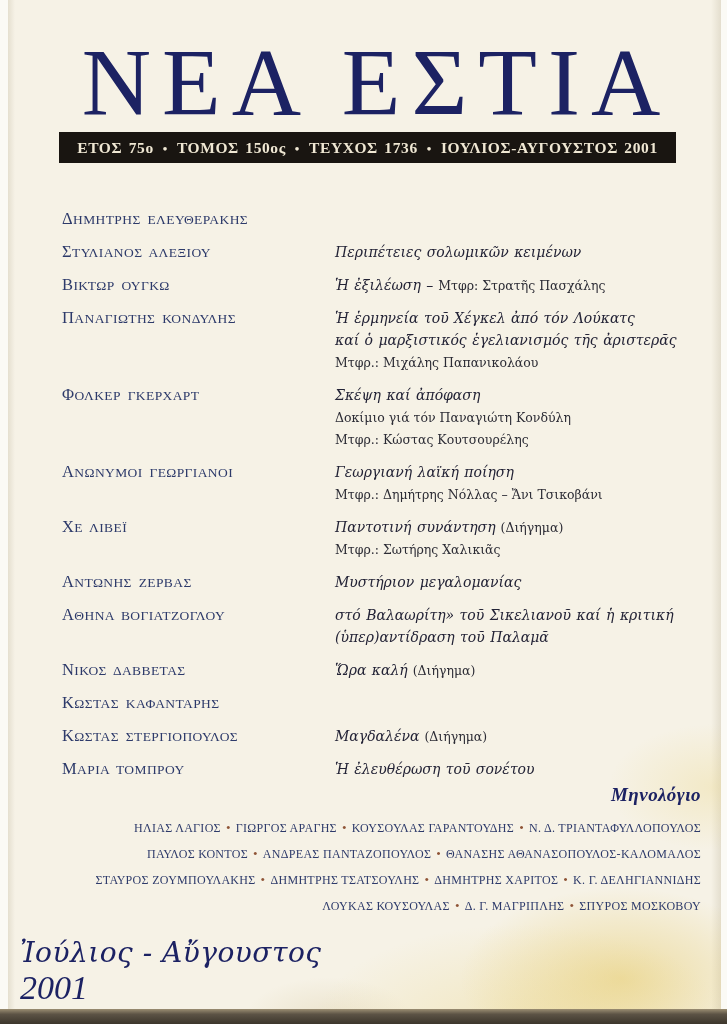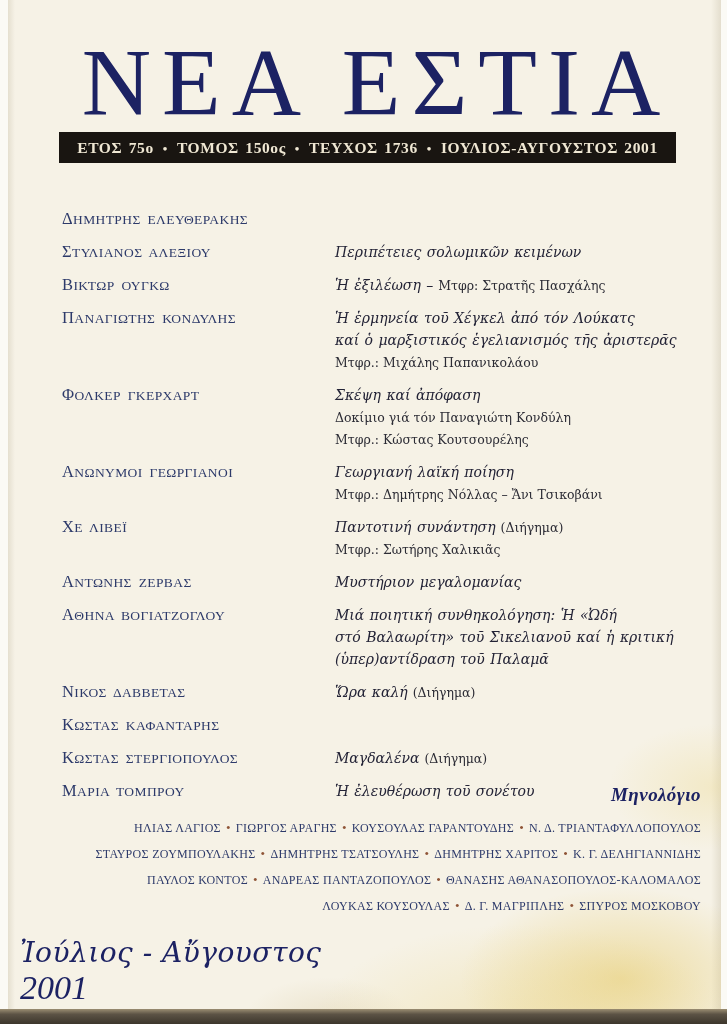--- a/index.html
+++ b/index.html
@@ -134,21 +134,20 @@
       </div>
       <div class="toc-row">
         <div class="toc-author">ΑΝΤΩΝΗΣ ΖΕΡΒΑΣ</div>
         <div class="toc-titles">
           <div class="toc-line"><span class="t-it">Μυστήριον μεγαλομανίας</span></div>
         </div>
       </div>
       <div class="toc-row">
         <div class="toc-author">ΑΘΗΝΑ ΒΟΓΙΑΤΖΟΓΛΟΥ</div>
         <div class="toc-titles">
-          <div class="toc-line"><span class="t-it">Μιά ποιητική συνθηκολόγηση: Ἡ «Ὠδή</span></div>
           <div class="toc-line"><span class="t-it">στό Βαλαωρίτη» τοῦ Σικελιανοῦ καί ἡ κριτική</span></div>
           <div class="toc-line"><span class="t-it">(ὑπερ)αντίδραση τοῦ Παλαμᾶ</span></div>
         </div>
       </div>
       <div class="toc-row">
         <div class="toc-author">ΝΙΚΟΣ ΔΑΒΒΕΤΑΣ</div>
         <div class="toc-titles">
           <div class="toc-line"><span class="t-it">Ὥρα καλή</span><span class="t-pl after">(Διήγημα)</span></div>
         </div>
       </div>
@@ -166,22 +165,22 @@
         <div class="toc-titles">
           <div class="toc-line"><span class="t-it">Ἡ ἐλευθέρωση τοῦ σονέτου</span></div>
         </div>
       </div>
     </main>
 
   <section class="menologio">
     <h2 class="menologio-heading">Μηνολόγιο</h2>
     <div class="men-lines">
         <div class="men-line"><span class="men-name">ΗΛΙΑΣ ΛΑΓΙΟΣ</span><span class="men-sep">•</span><span class="men-name">ΓΙΩΡΓΟΣ ΑΡΑΓΗΣ</span><span class="men-sep">•</span><span class="men-name">ΚΟΥΣΟΥΛΑΣ ΓΑΡΑΝΤΟΥΔΗΣ</span><span class="men-sep">•</span><span class="men-name">Ν. Δ. ΤΡΙΑΝΤΑΦΥΛΛΟΠΟΥΛΟΣ</span></div>
+        <div class="men-line"><span class="men-name">ΠΑΥΛΟΣ ΚΟΝΤΟΣ</span><span class="men-sep">•</span><span class="men-name">ΑΝΔΡΕΑΣ ΠΑΝΤΑΖΟΠΟΥΛΟΣ</span><span class="men-sep">•</span><span class="men-name">ΘΑΝΑΣΗΣ ΑΘΑΝΑΣΟΠΟΥΛΟΣ-ΚΑΛΟΜΑΛΟΣ</span></div>
         <div class="men-line"><span class="men-name">ΣΤΑΥΡΟΣ ΖΟΥΜΠΟΥΛΑΚΗΣ</span><span class="men-sep">•</span><span class="men-name">ΔΗΜΗΤΡΗΣ ΤΣΑΤΣΟΥΛΗΣ</span><span class="men-sep">•</span><span class="men-name">ΔΗΜΗΤΡΗΣ ΧΑΡΙΤΟΣ</span><span class="men-sep">•</span><span class="men-name">Κ. Γ. ΔΕΛΗΓΙΑΝΝΙΔΗΣ</span></div>
-        <div class="men-line"><span class="men-name">ΠΑΥΛΟΣ ΚΟΝΤΟΣ</span><span class="men-sep">•</span><span class="men-name">ΑΝΔΡΕΑΣ ΠΑΝΤΑΖΟΠΟΥΛΟΣ</span><span class="men-sep">•</span><span class="men-name">ΘΑΝΑΣΗΣ ΑΘΑΝΑΣΟΠΟΥΛΟΣ-ΚΑΛΟΜΑΛΟΣ</span></div>
         <div class="men-line"><span class="men-name">ΛΟΥΚΑΣ ΚΟΥΣΟΥΛΑΣ</span><span class="men-sep">•</span><span class="men-name">Δ. Γ. ΜΑΓΡΙΠΛΗΣ</span><span class="men-sep">•</span><span class="men-name">ΣΠΥΡΟΣ ΜΟΣΚΟΒΟΥ</span></div>
       </div>
   </section>
 
   <div class="footer-date">
     <span class="footer-month">Ἰούλιος - Αὔγουστος</span>
     <span class="footer-year">2001</span>
   </div>
 
 </div>

